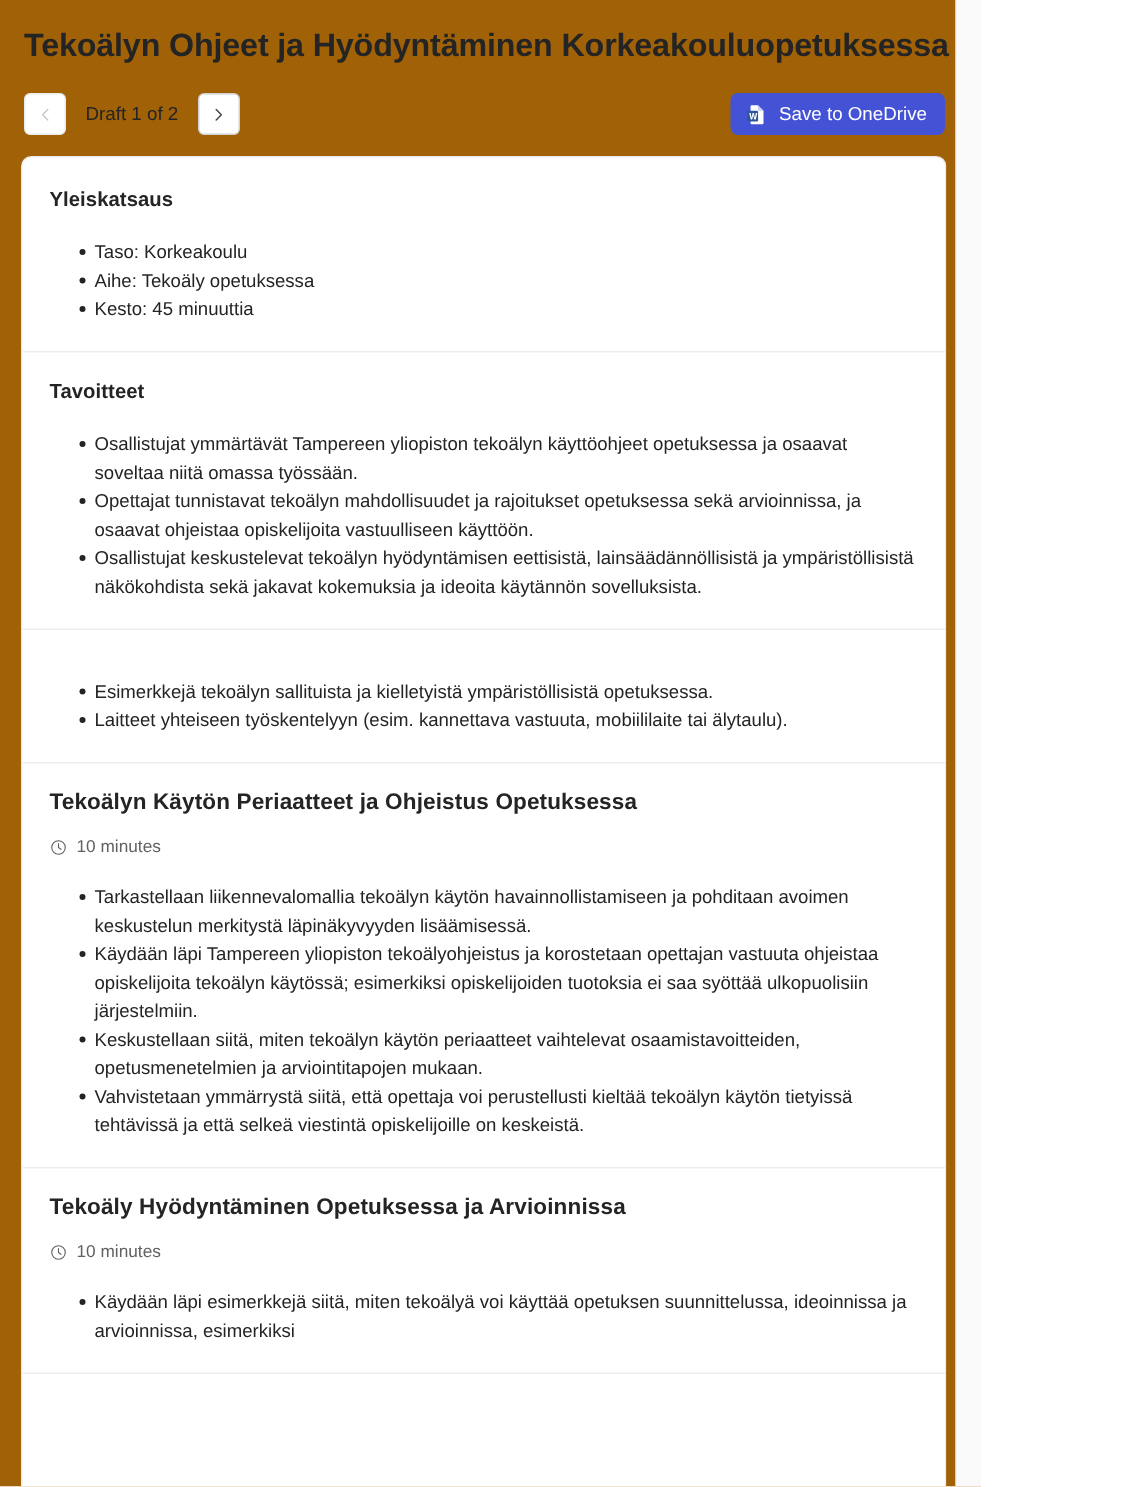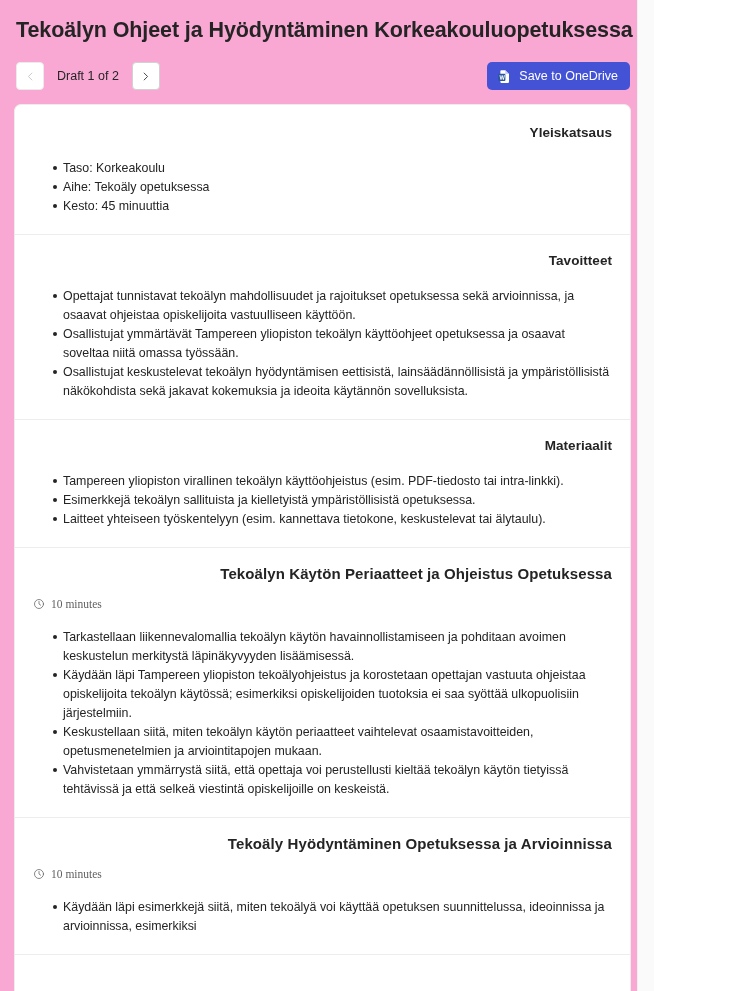--- a/index.html
+++ b/index.html
@@ -14,21 +14,21 @@
     font-family: "Liberation Sans", sans-serif;
     background: #ffffff;
     color: #242424;
     -webkit-font-smoothing: antialiased;
   }
 
   #app {
     position: relative;
     width: 654px;
     height: 991px;
-    background: #f9a8d4;
+    background: #a16207;
     overflow: hidden;
   }
 
   
   .header {
     padding: 12px 16px 0 16px;
   }
 
   .title-row {
     display: flex;
@@ -145,37 +145,35 @@
     border-bottom: 1px solid #ededed;
   }
   .section:first-child { padding-top: 18px; }
 
   .section-title {
     font-size: 13.5px;
     font-weight: 700;
     color: #242424;
     line-height: 20px;
     letter-spacing: 0.05px;
-    text-align: right;
   }
   .section-title.large {
     font-size: 15px;
     font-weight: 700;
     letter-spacing: 0.1px;
   }
 
   .duration {
     display: flex;
     align-items: center;
     gap: 6px;
     margin-top: 12px;
     color: #616161;
     font-size: 11.5px;
     line-height: 16px;
-    font-family: Liberation Serif, serif;
   }
   .duration svg { display: block; flex: 0 0 auto; }
 
   ul.bullets {
     margin: 16px 0 0 0;
     padding-left: 20px;
     list-style: none;
   }
 
   ul.bullets li {
@@ -258,31 +256,29 @@
           <div class="section-title">Yleiskatsaus</div>
           <ul class="bullets">
             <li>Taso: Korkeakoulu</li>
             <li>Aihe: Tekoäly opetuksessa</li>
             <li>Kesto: 45 minuuttia</li>
           </ul>
         </div>
         <div class="section">
           <div class="section-title">Tavoitteet</div>
           <ul class="bullets">
+            <li>Osallistujat ymmärtävät Tampereen yliopiston tekoälyn käyttöohjeet opetuksessa ja osaavat soveltaa niitä omassa työssään.</li>
             <li>Opettajat tunnistavat tekoälyn mahdollisuudet ja rajoitukset opetuksessa sekä arvioinnissa, ja osaavat ohjeistaa opiskelijoita vastuulliseen käyttöön.</li>
-            <li>Osallistujat ymmärtävät Tampereen yliopiston tekoälyn käyttöohjeet opetuksessa ja osaavat soveltaa niitä omassa työssään.</li>
             <li>Osallistujat keskustelevat tekoälyn hyödyntämisen eettisistä, lainsäädännöllisistä ja ympäristöllisistä näkökohdista sekä jakavat kokemuksia ja ideoita käytännön sovelluksista.</li>
           </ul>
         </div>
         <div class="section">
-          <div class="section-title">Materiaalit</div>
-          <ul class="bullets">
-            <li>Tampereen yliopiston virallinen tekoälyn käyttöohjeistus (esim. PDF-tiedosto tai intra-linkki).</li>
+          <ul class="bullets">
             <li>Esimerkkejä tekoälyn sallituista ja kielletyistä ympäristöllisistä opetuksessa.</li>
-            <li>Laitteet yhteiseen työskentelyyn (esim. kannettava tietokone, keskustelevat tai älytaulu).</li>
+            <li>Laitteet yhteiseen työskentelyyn (esim. kannettava vastuuta, mobiililaite tai älytaulu).</li>
           </ul>
         </div>
         <div class="section">
           <div class="section-title large">Tekoälyn Käytön Periaatteet ja Ohjeistus Opetuksessa</div>
           <div class="duration">
             <span>
               <svg width="12" height="12" viewBox="0 0 16 16" fill="none" stroke="currentColor" stroke-width="1" stroke-linecap="round" stroke-linejoin="round">
                 <circle cx="8" cy="8" r="6"></circle>
                 <path d="M8 4.6V8l2.2 1.6"></path>
               </svg>

